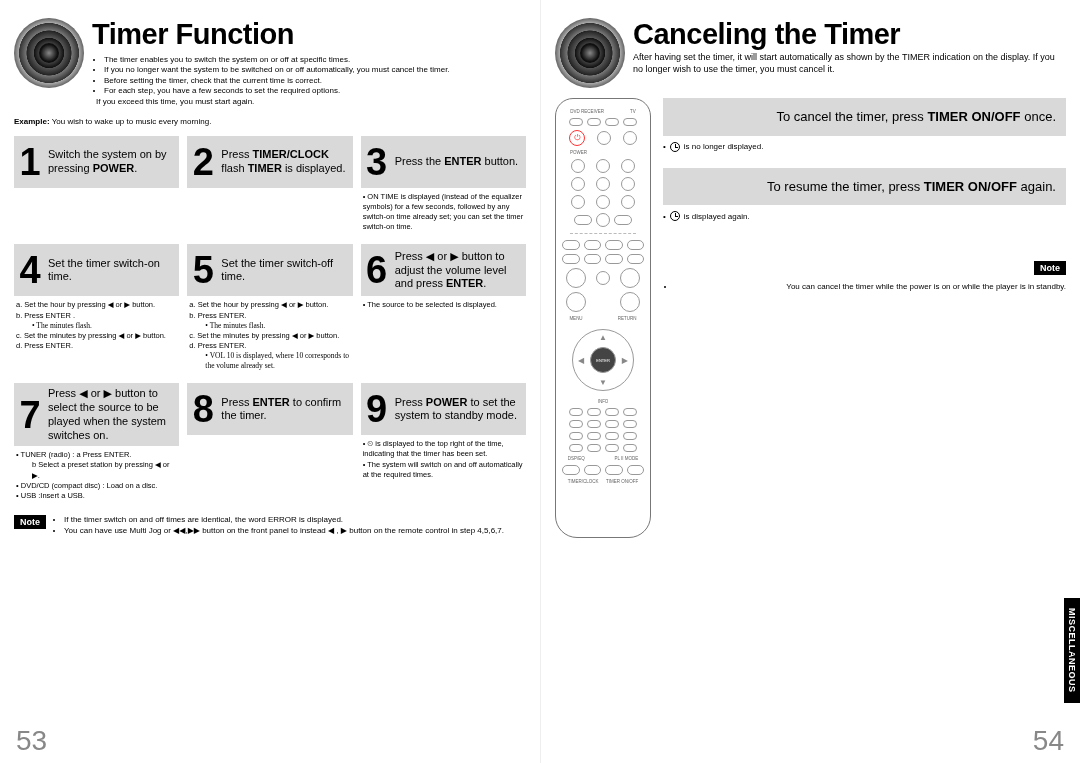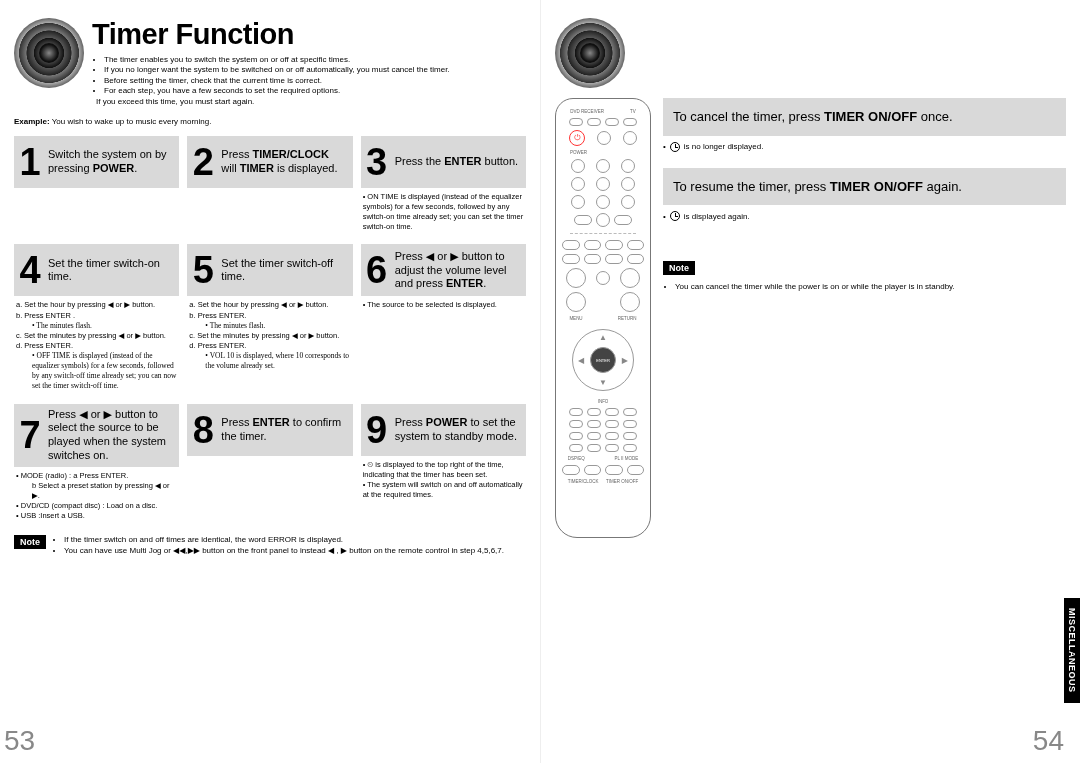--- a/index.html
+++ b/index.html
@@ -56,36 +56,36 @@
   .step-body { font-size: 7.5px; line-height: 1.35; padding: 4px 2px 6px 2px; }
   .step-body .sub { margin-left: 16px; font-family: Liberation Serif, serif; }
   .step-body .indent { margin-left: 16px; }
 
   .note-row { display: flex; align-items: flex-start; gap: 8px; margin-top: 8px; font-size: 8px; }
   .note-chip { background: #000; color: #fff; padding: 2px 6px; font-weight: bold; font-size: 9px; flex-shrink: 0; }
   .note-content { flex: 1; line-height: 1.35; }
   .note-content li { list-style: disc; margin-left: 10px; }
 
   .pagenum { position: absolute; bottom: 6px; font-size: 28px; font-weight: 300; color: #888; }
-  .pagenum-left { left: 4px; }
+  .pagenum-left { left: 16px; }
   .pagenum-right { right: 16px; }
 
   .side-tab {
     position: absolute; right: 0; bottom: 60px;
     background: #000; color: #fff;
     writing-mode: vertical-rl;
     padding: 10px 3px;
     font-size: 9px;
     font-weight: bold;
     letter-spacing: 0.5px;
   }
 
   .right-body { display: flex; gap: 12px; margin-top: 6px; }
   .remote-col { flex-shrink: 0; }
-  .info-col { flex: 1; }
+  .info-col { flex: 1; text-align: right; }
 
   .remote {
     width: 96px; height: 440px;
     border: 1.5px solid #777;
     border-radius: 18px 18px 22px 22px;
     padding: 10px 6px;
     display: flex; flex-direction: column; align-items: center;
     gap: 4px;
     font-size: 4.5px;
     color: #666;
@@ -167,21 +167,21 @@
             <span>Switch the system on by pressing </span><b>POWER</b><span>.</span>
           </div>
         </div>
         <div class="step-body"></div>
       </div>
 
       <div class="step">
         <div class="step-head">
           <div class="step-num">2</div>
           <div class="step-text">
-            <span>Press </span><b>TIMER/CLOCK</b><span> will </span><b>TIMER</b><span> is displayed.</span>
+            <span>Press </span><b>TIMER/CLOCK</b><span> flash </span><b>TIMER</b><span> is displayed.</span>
           </div>
         </div>
         <div class="step-body"></div>
       </div>
 
       <div class="step">
         <div class="step-head">
           <div class="step-num">3</div>
           <div class="step-text">
             <span>Press the </span><b>ENTER</b><span> button.</span>
@@ -196,21 +196,20 @@
         <div class="step-head">
           <div class="step-num">4</div>
           <div class="step-text">Set the timer switch-on time.</div>
         </div>
         <div class="step-body">
           <div>a. Set the hour by pressing ◀ or ▶ button.</div>
           <div>b. Press ENTER .</div>
           <div class="sub">   • The minutes flash.</div>
           <div>c. Set the minutes by pressing ◀ or ▶ button.</div>
           <div>d. Press ENTER.</div>
-          <div class="sub">   • OFF TIME is displayed (instead of the equalizer symbols) for a few seconds, followed by any switch-off time already set; you can now set the timer switch-off time.</div>
         </div>
       </div>
 
       <div class="step">
         <div class="step-head">
           <div class="step-num">5</div>
           <div class="step-text">Set the timer switch-off time.</div>
         </div>
         <div class="step-body">
           <div>a. Set the hour by pressing ◀ or ▶ button.</div>
@@ -233,21 +232,21 @@
           <div>• The source to be selected is displayed.</div>
         </div>
       </div>
 
       <div class="step">
         <div class="step-head">
           <div class="step-num">7</div>
           <div class="step-text">Press ◀ or ▶ button to select the source to be played when the system switches on.</div>
         </div>
         <div class="step-body">
-          <div>• MODE (radio) : a Press ENTER.</div>
+          <div>• TUNER (radio) : a Press ENTER.</div>
           <div class="indent">                  b Select a preset station by pressing ◀ or ▶.</div>
           <div>• DVD/CD (compact disc) : Load on a disc.</div>
           <div>• USB :Insert a USB.</div>
         </div>
       </div>
 
       <div class="step">
         <div class="step-head">
           <div class="step-num">8</div>
           <div class="step-text">
@@ -279,20 +278,24 @@
         <li>You can have use Multi Jog or ◀◀,▶▶ button on the front panel to instead ◀ , ▶ button on the remote control in step 4,5,6,7.</li>
       </ul>
     </div>
 
     <div class="pagenum pagenum-left">53</div>
   </div>
 
   <div class="page page-right">
     <div class="header-row">
       <div class="speaker"></div>
+      <div class="title-block">
+        <div class="title">Canceling the Timer</div>
+        <div class="right-intro">After having set the timer, it will start automatically as shown by the TIMER indication on the display. If you no longer wish to use the timer, you must cancel it.</div>
+      </div>
     </div>
 
     <div class="right-body">
       <div class="remote-col">
         <div class="remote">
           <div class="rrow" style="justify-content:space-between; width:80%;">
             <span class="rlabel">DVD RECEIVER</span>
             <span class="rlabel">TV</span>
           </div>
           <div class="rrow">

